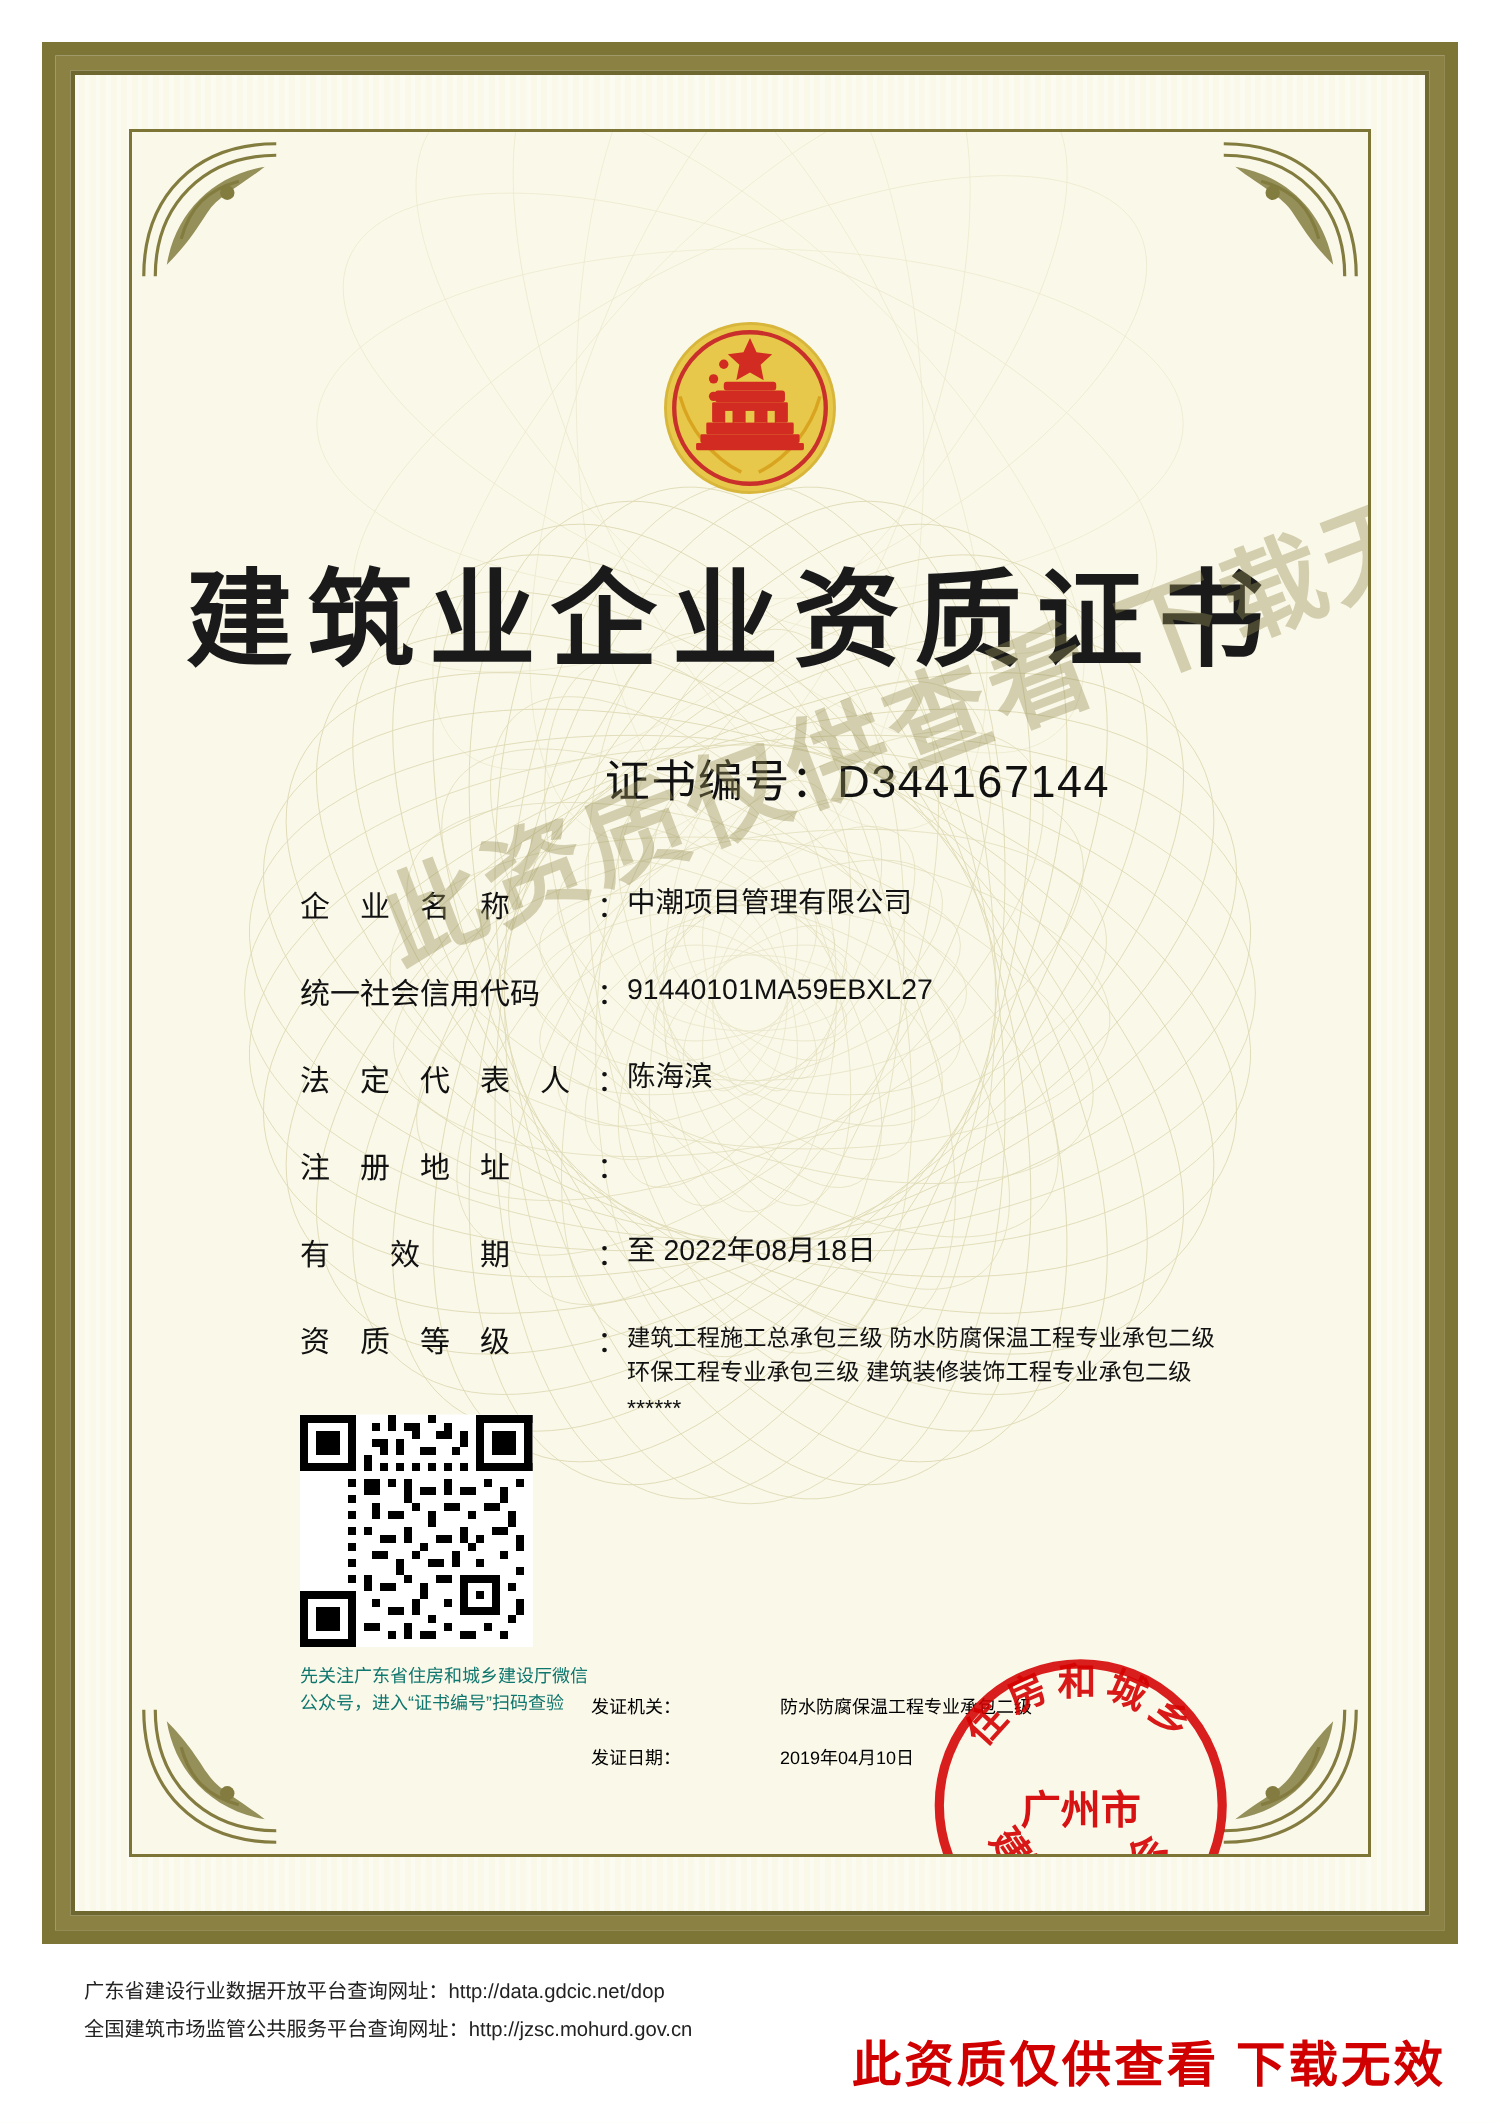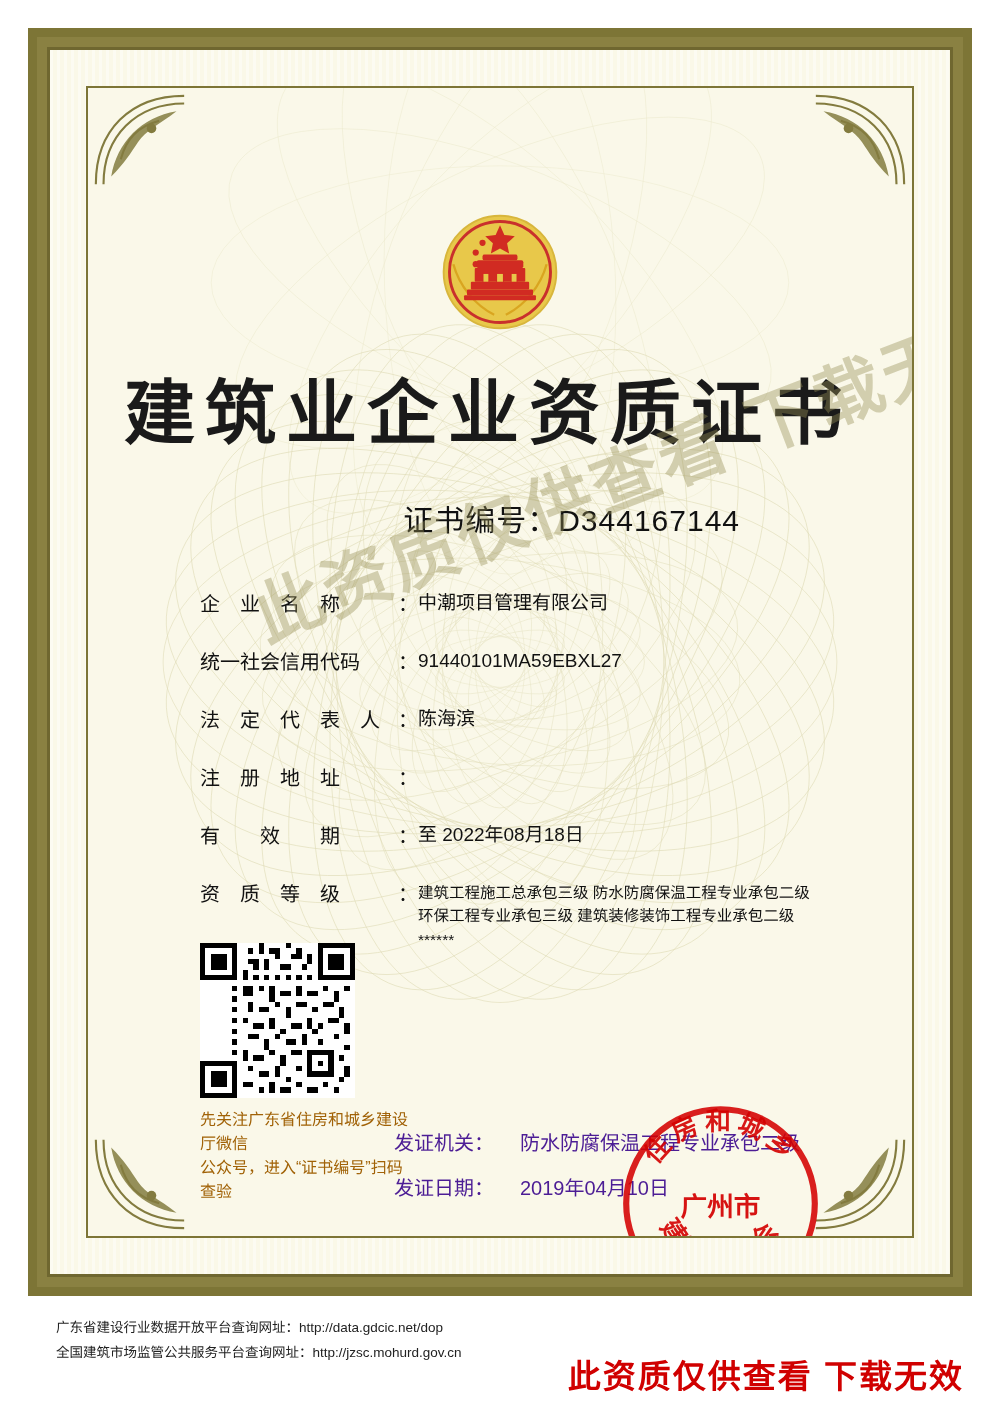--- a/index.html
+++ b/index.html
@@ -162,38 +162,38 @@
     width: 182px;
   }
   .qr-code {
     width: 155px;
     height: 155px;
     background: #fff;
     display: block;
   }
   .qr-caption {
     margin-top: 10px;
-    font-size: 16px;
+    font-size: 12px;
     line-height: 1.5;
-    color: #a16207;
+    color: #0f766e;
     width: 210px;
   }
 
   
   .issuer-block {
     position: absolute;
     right: 78px;
     top: 1042px;
     width: 440px;
     text-align: left;
   }
   .issuer-row {
     display: flex;
-    font-size: 20px;
-    color: #4c1d95;
+    font-size: 12px;
+    color: #000000;
     margin-bottom: 18px;
     line-height: 1.35;
   }
   .issuer-label {
     flex: 0 0 auto;
     width: 126px;
     white-space: nowrap;
   }
   .issuer-value {
     flex: 1 1 auto;

